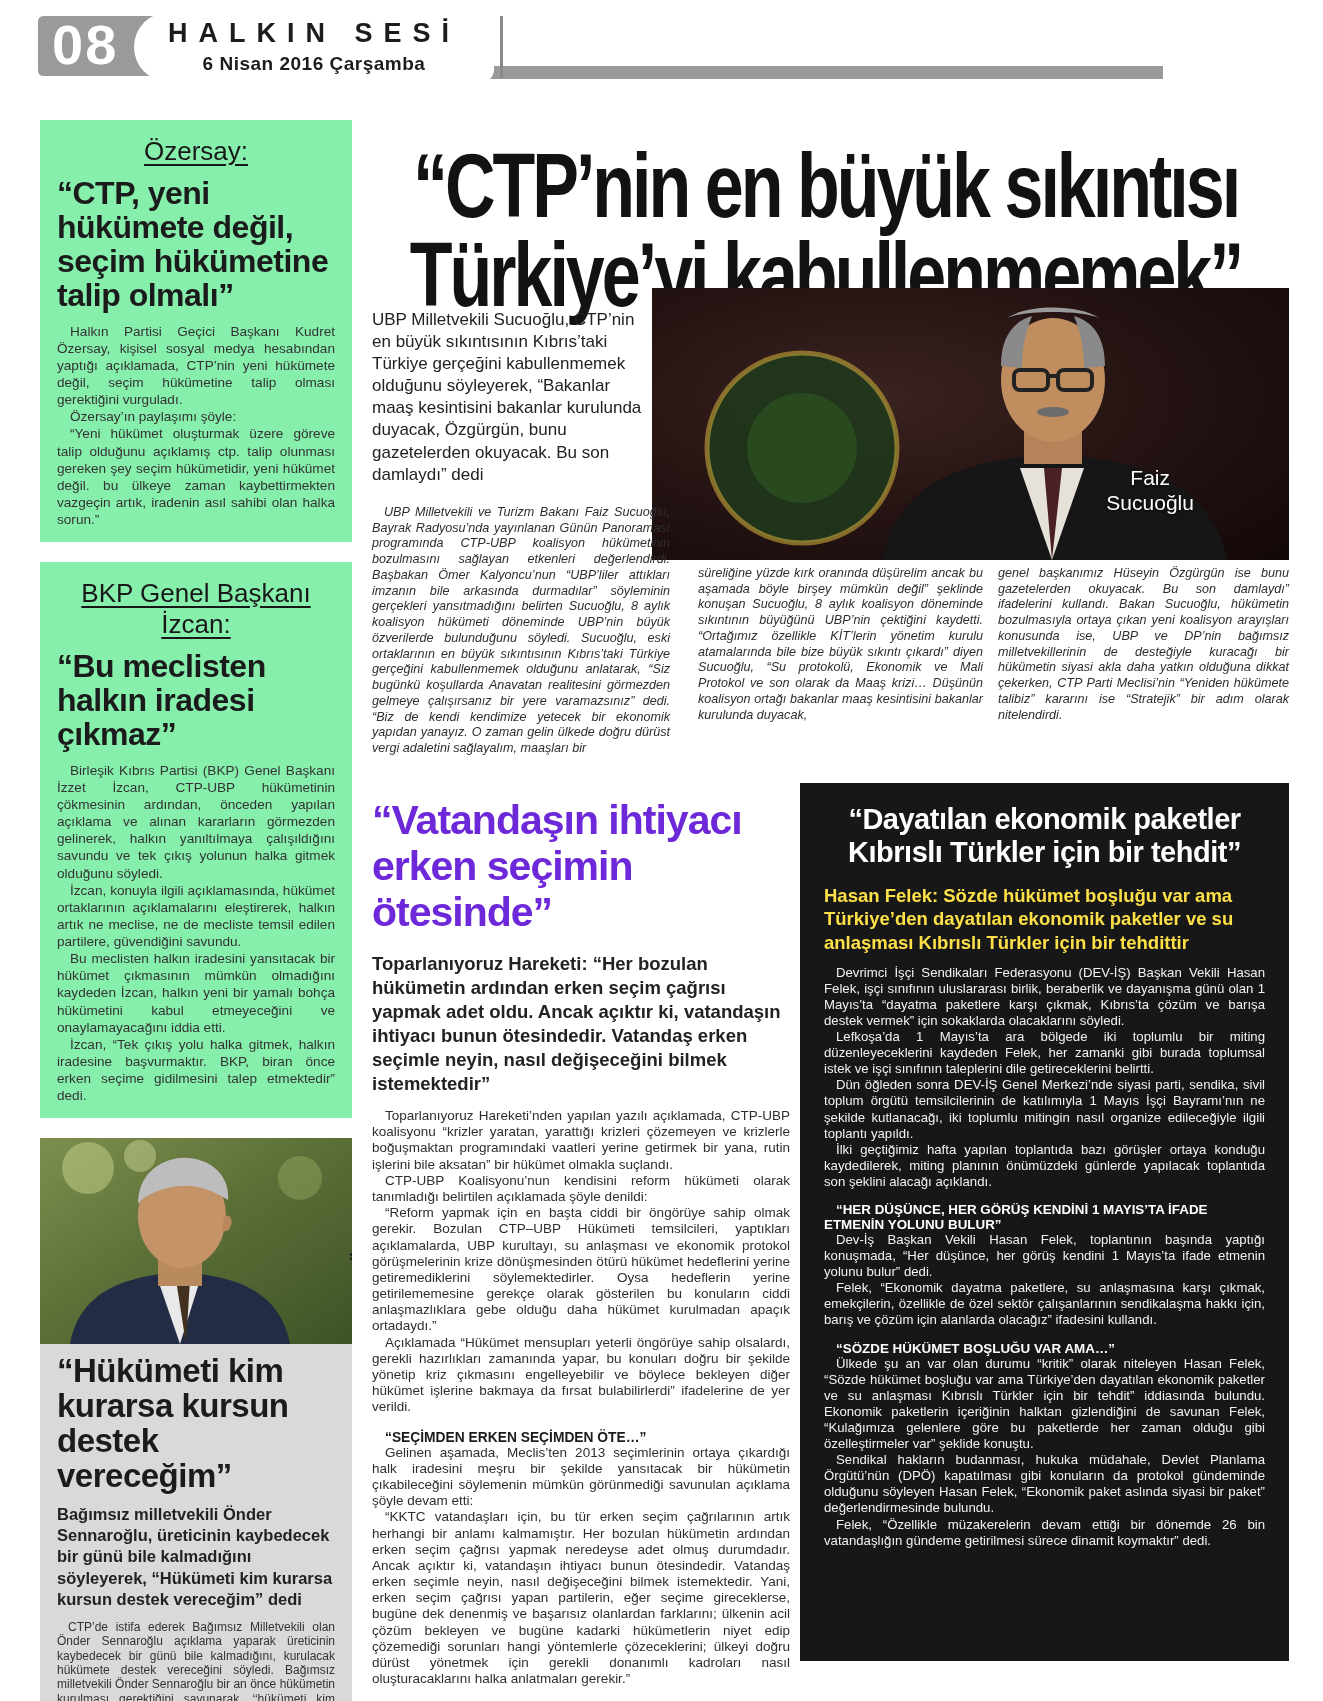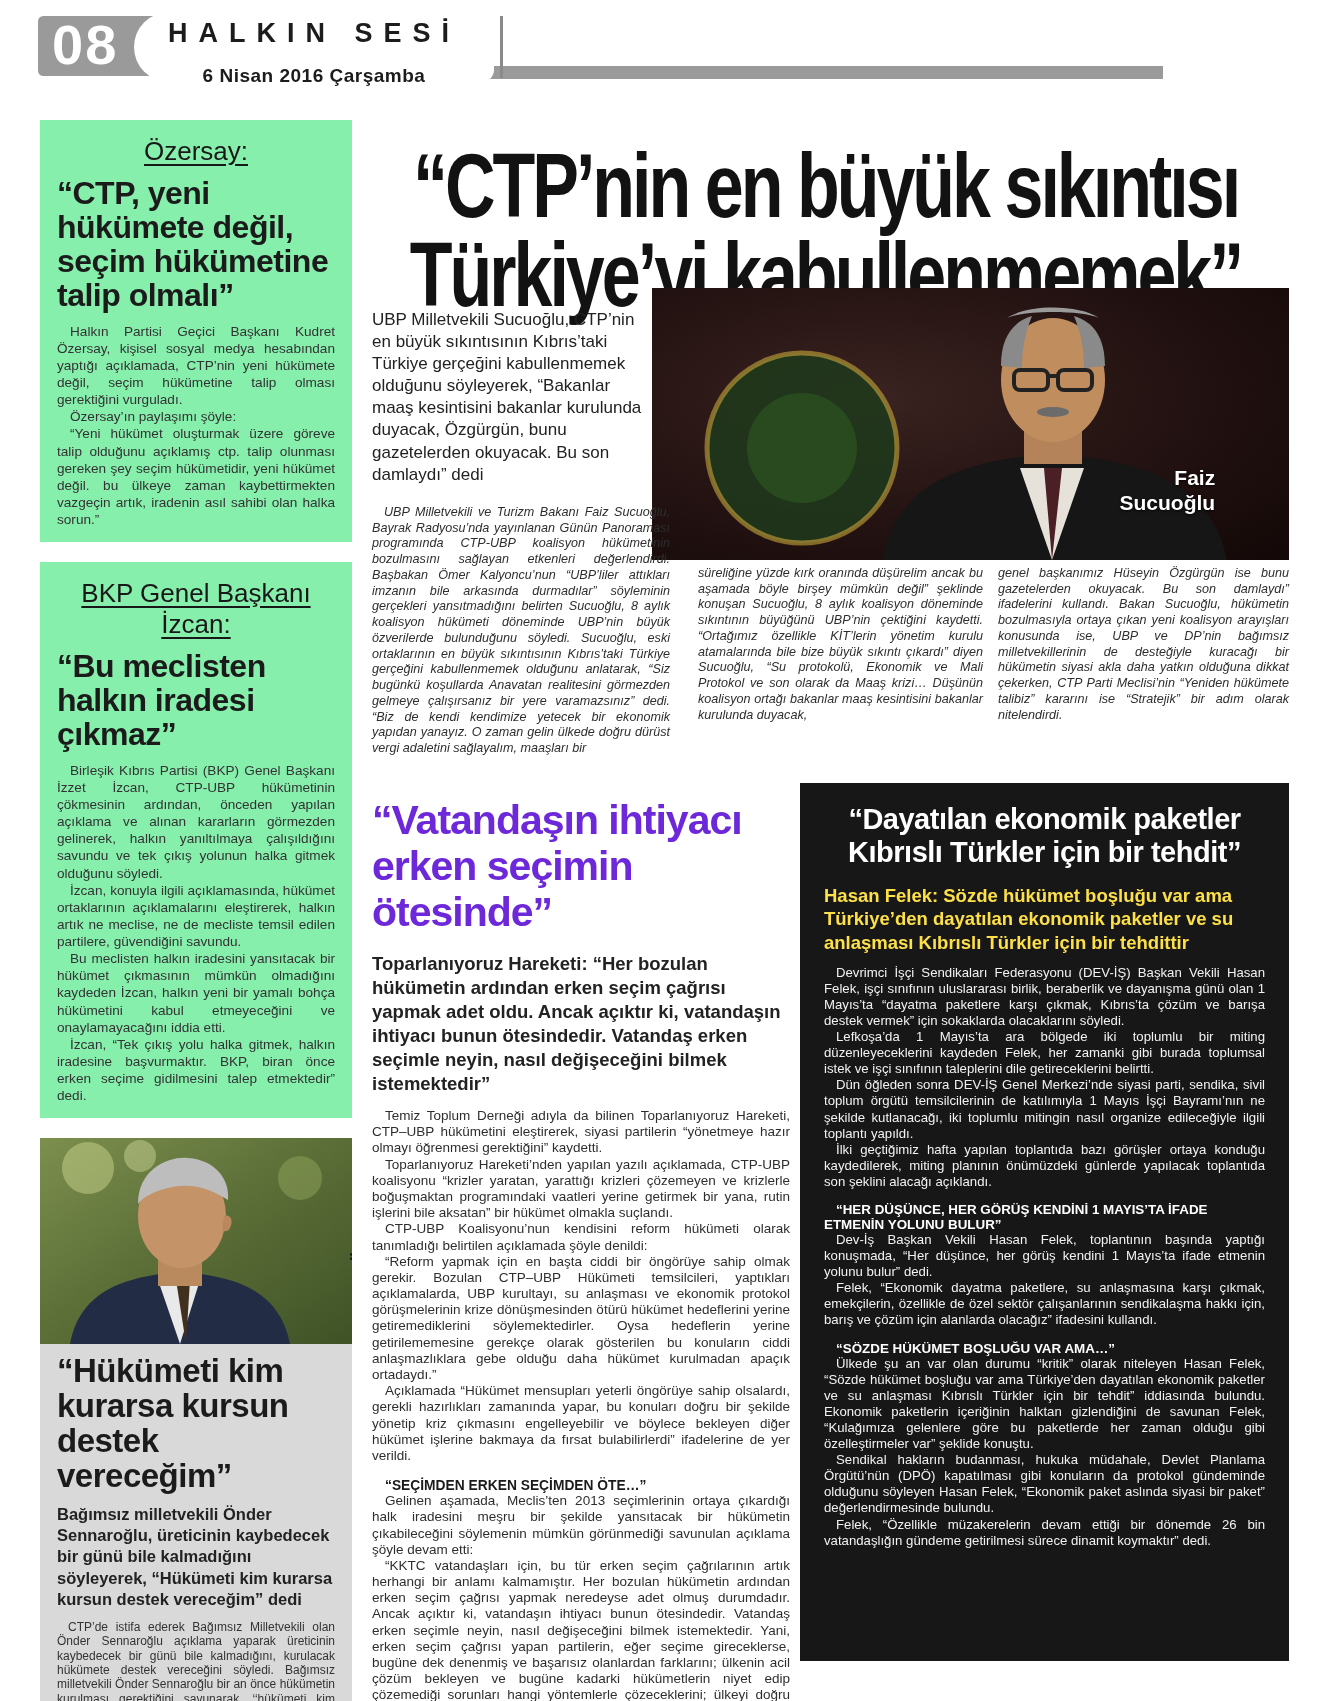--- a/index.html
+++ b/index.html
@@ -7,21 +7,21 @@
         font-family:"Liberation Sans",sans-serif;color:#2a2a2a;}
   
   .hdr{position:absolute;left:38px;top:14px;width:1125px;height:68px;}
   .pg-block{position:absolute;left:0;top:2px;width:300px;height:60px;background:#9a9a9a;
             border-radius:6px 34px 34px 6px;}
   .pg-num{position:absolute;left:14px;top:-4px;font-size:56px;font-weight:800;color:#fff;letter-spacing:2px;}
   .hdr-bar{position:absolute;left:290px;top:52px;width:835px;height:13px;background:#9a9a9a;}
   .masthead{position:absolute;left:96px;top:-2px;width:360px;height:70px;background:#fff;
             border-radius:40px 14px 14px 40px;text-align:center;padding-top:6px;box-sizing:border-box;}
   .masthead-title{font-size:27px;font-weight:800;letter-spacing:11px;color:#1c1c1c;}
-  .masthead-date{font-size:19px;font-weight:700;color:#1c1c1c;margin-top:16px;letter-spacing:.5px;}
+  .masthead-date{font-size:19px;font-weight:700;color:#1c1c1c;margin-top:4px;letter-spacing:.5px;}
   .masthead-divider{position:absolute;left:462px;top:2px;width:3px;height:62px;background:#8a8a8a;}
   
   .left-col{position:absolute;left:40px;top:120px;width:312px;display:flex;flex-direction:column;gap:20px;}
   .gray-box{background:#86efac;padding:14px 17px 14px 17px;box-sizing:border-box;}
   .kicker{font-size:26px;color:#181818;text-align:center;text-decoration:underline;
           text-underline-offset:4px;margin:2px 0 10px 0;}
   .box-headline{font-size:32px;font-weight:800;line-height:1.06;color:#1b1b1b;letter-spacing:-.5px;margin:0 0 10px 0;}
   .box-body .para{margin:0;font-size:13.6px;line-height:1.26;text-align:justify;text-indent:13px;color:#333;}
   
   .senn-box{background:#d9d9d9;padding:0 0 10px 0;}
@@ -34,22 +34,22 @@
   .senn-lead{font-size:16.5px;font-weight:700;line-height:1.28;color:#222;margin:0 0 10px 0;}
   .senn-body .para{margin:0;font-size:12px;line-height:1.2;text-align:justify;text-indent:11px;color:#333;}
   
   .main-headline{position:absolute;left:358px;top:96px;width:935px;text-align:center;
                  font-size:70px;font-weight:800;letter-spacing:-3px;line-height:.97;color:#121212;
                  transform:scale(1,1.3);transform-origin:50% 0;}
   .main-lead{position:absolute;left:372px;top:292px;width:280px;font-size:17px;font-weight:400;
              line-height:1.3;color:#222;}
   .main-photo{position:absolute;left:652px;top:288px;width:637px;height:272px;overflow:hidden;}
   .main-photo svg{display:block;}
-  .faiz-caption{position:absolute;left:68%;top:65%;width:130px;text-align:right;
-                color:#fff;font-size:21px;font-weight:700;line-height:1.2;text-shadow:0 1px 3px rgba(0,0,0,.8);}
+  .faiz-caption{position:absolute;left:68%;top:65%;width:130px;text-align:center;
+                color:#fff;font-size:21px;font-weight:400;line-height:1.2;text-shadow:0 1px 3px rgba(0,0,0,.8);}
   .news-col{position:absolute;font-size:12.6px;line-height:1.25;text-align:justify;color:#2e2e2e;font-style:italic;}
   .news-col p{margin:0;}
   #col1{left:372px;top:505px;width:298px;height:285px;}
   #col1 p{text-indent:12px;}
   #col2{left:698px;top:566px;width:285px;height:218px;}
   #col3{left:998px;top:566px;width:291px;height:218px;}
   
   .citizen{position:absolute;left:372px;top:798px;width:418px;}
   .citizen-headline{font-size:41px;font-weight:700;line-height:1.12;letter-spacing:-1px;color:#6d28d9;margin:0 0 16px 0;}
   .citizen-subhead{font-size:18.5px;font-weight:700;line-height:1.3;color:#222;margin:0 0 12px 0;}
@@ -186,21 +186,20 @@
     <p>süreliğine yüzde kırk oranında düşürelim ancak bu aşamada böyle birşey mümkün değil” şeklinde konuşan Sucuoğlu, 8 aylık koalisyon döneminde sıkıntının büyüğünü UBP’nin çektiğini kaydetti. “Ortağımız özellikle KİT’lerin yönetim kurulu atamalarında bile bize büyük sıkıntı çıkardı” diyen Sucuoğlu, “Su protokolü, Ekonomik ve Mali Protokol ve son olarak da Maaş krizi… Düşünün koalisyon ortağı bakanlar maaş kesintisini bakanlar kurulunda duyacak,</p>
   </div>
   <div class="news-col" id="col3">
     <p>genel başkanımız Hüseyin Özgürgün ise bunu gazetelerden okuyacak. Bu son damlaydı” ifadelerini kullandı. Bakan Sucuoğlu, hükümetin bozulmasıyla ortaya çıkan yeni koalisyon arayışları konusunda ise, UBP ve DP’nin bağımsız milletvekillerinin de desteğiyle kuracağı bir hükümetin siyasi akla daha yatkın olduğuna dikkat çekerken, CTP Parti Meclisi’nin “Yeniden hükümete talibiz” kararını ise “Stratejik” bir adım olarak nitelendirdi.</p>
   </div>
 
   <div class="citizen">
     <h2 class="citizen-headline">“Vatandaşın ihtiyacı erken seçimin ötesinde”</h2>
     <p class="citizen-subhead">Toparlanıyoruz Hareketi: “Her bozulan hükümetin ardından erken seçim çağrısı yapmak adet oldu. Ancak açıktır ki, vatandaşın ihtiyacı bunun ötesindedir. Vatandaş erken seçimle neyin, nasıl değişeceğini bilmek istemektedir”</p>
     <div class="citizen-body">
-        <p class="para">Temiz Toplum Derneği adıyla da bilinen Toparlanıyoruz Hareketi, CTP–UBP hükümetini eleştirerek, siyasi partilerin “yönetmeye hazır olmayı öğrenmesi gerektiğini” kaydetti.</p>
         <p class="para">Toparlanıyoruz Hareketi’nden yapılan yazılı açıklamada, CTP-UBP koalisyonu “krizler yaratan, yarattığı krizleri çözemeyen ve krizlerle boğuşmaktan programındaki vaatleri yerine getirmek bir yana, rutin işlerini bile aksatan” bir hükümet olmakla suçlandı.</p>
         <p class="para">CTP-UBP Koalisyonu’nun kendisini reform hükümeti olarak tanımladığı belirtilen açıklamada şöyle denildi:</p>
         <p class="para">“Reform yapmak için en başta ciddi bir öngörüye sahip olmak gerekir. Bozulan CTP–UBP Hükümeti temsilcileri, yaptıkları açıklamalarda, UBP kurultayı, su anlaşması ve ekonomik protokol görüşmelerinin krize dönüşmesinden ötürü hükümet hedeflerini yerine getiremediklerini söylemektedirler. Oysa hedeflerin yerine getirilememesine gerekçe olarak gösterilen bu konuların ciddi anlaşmazlıklara gebe olduğu daha hükümet kurulmadan apaçık ortadaydı.”</p>
         <p class="para">Açıklamada “Hükümet mensupları yeterli öngörüye sahip olsalardı, gerekli hazırlıkları zamanında yapar, bu konuları doğru bir şekilde yönetip kriz çıkmasını engelleyebilir ve böylece bekleyen diğer hükümet işlerine bakmaya da fırsat bulabilirlerdi” ifadelerine de yer verildi.</p>
         <p class="sub-h">“SEÇİMDEN ERKEN SEÇİMDEN ÖTE…”</p>
         <p class="para">Gelinen aşamada, Meclis’ten 2013 seçimlerinin ortaya çıkardığı halk iradesini meşru bir şekilde yansıtacak bir hükümetin çıkabileceğini söylemenin mümkün görünmediği savunulan açıklama şöyle devam etti:</p>
         <p class="para">“KKTC vatandaşları için, bu tür erken seçim çağrılarının artık herhangi bir anlamı kalmamıştır. Her bozulan hükümetin ardından erken seçim çağrısı yapmak neredeyse adet olmuş durumdadır. Ancak açıktır ki, vatandaşın ihtiyacı bunun ötesindedir. Vatandaş erken seçimle neyin, nasıl değişeceğini bilmek istemektedir. Yani, erken seçim çağrısı yapan partilerin, eğer seçime gireceklerse, bugüne dek denenmiş ve başarısız olanlardan farklarını; ülkenin acil çözüm bekleyen ve bugüne kadarki hükümetlerin niyet edip çözemediği sorunları hangi yöntemlerle çözeceklerini; ülkeyi doğru dürüst yönetmek için gerekli donanımlı kadroları nasıl oluşturacaklarını halka anlatmaları gerekir.”</p>
       </div>
   </div>
 

